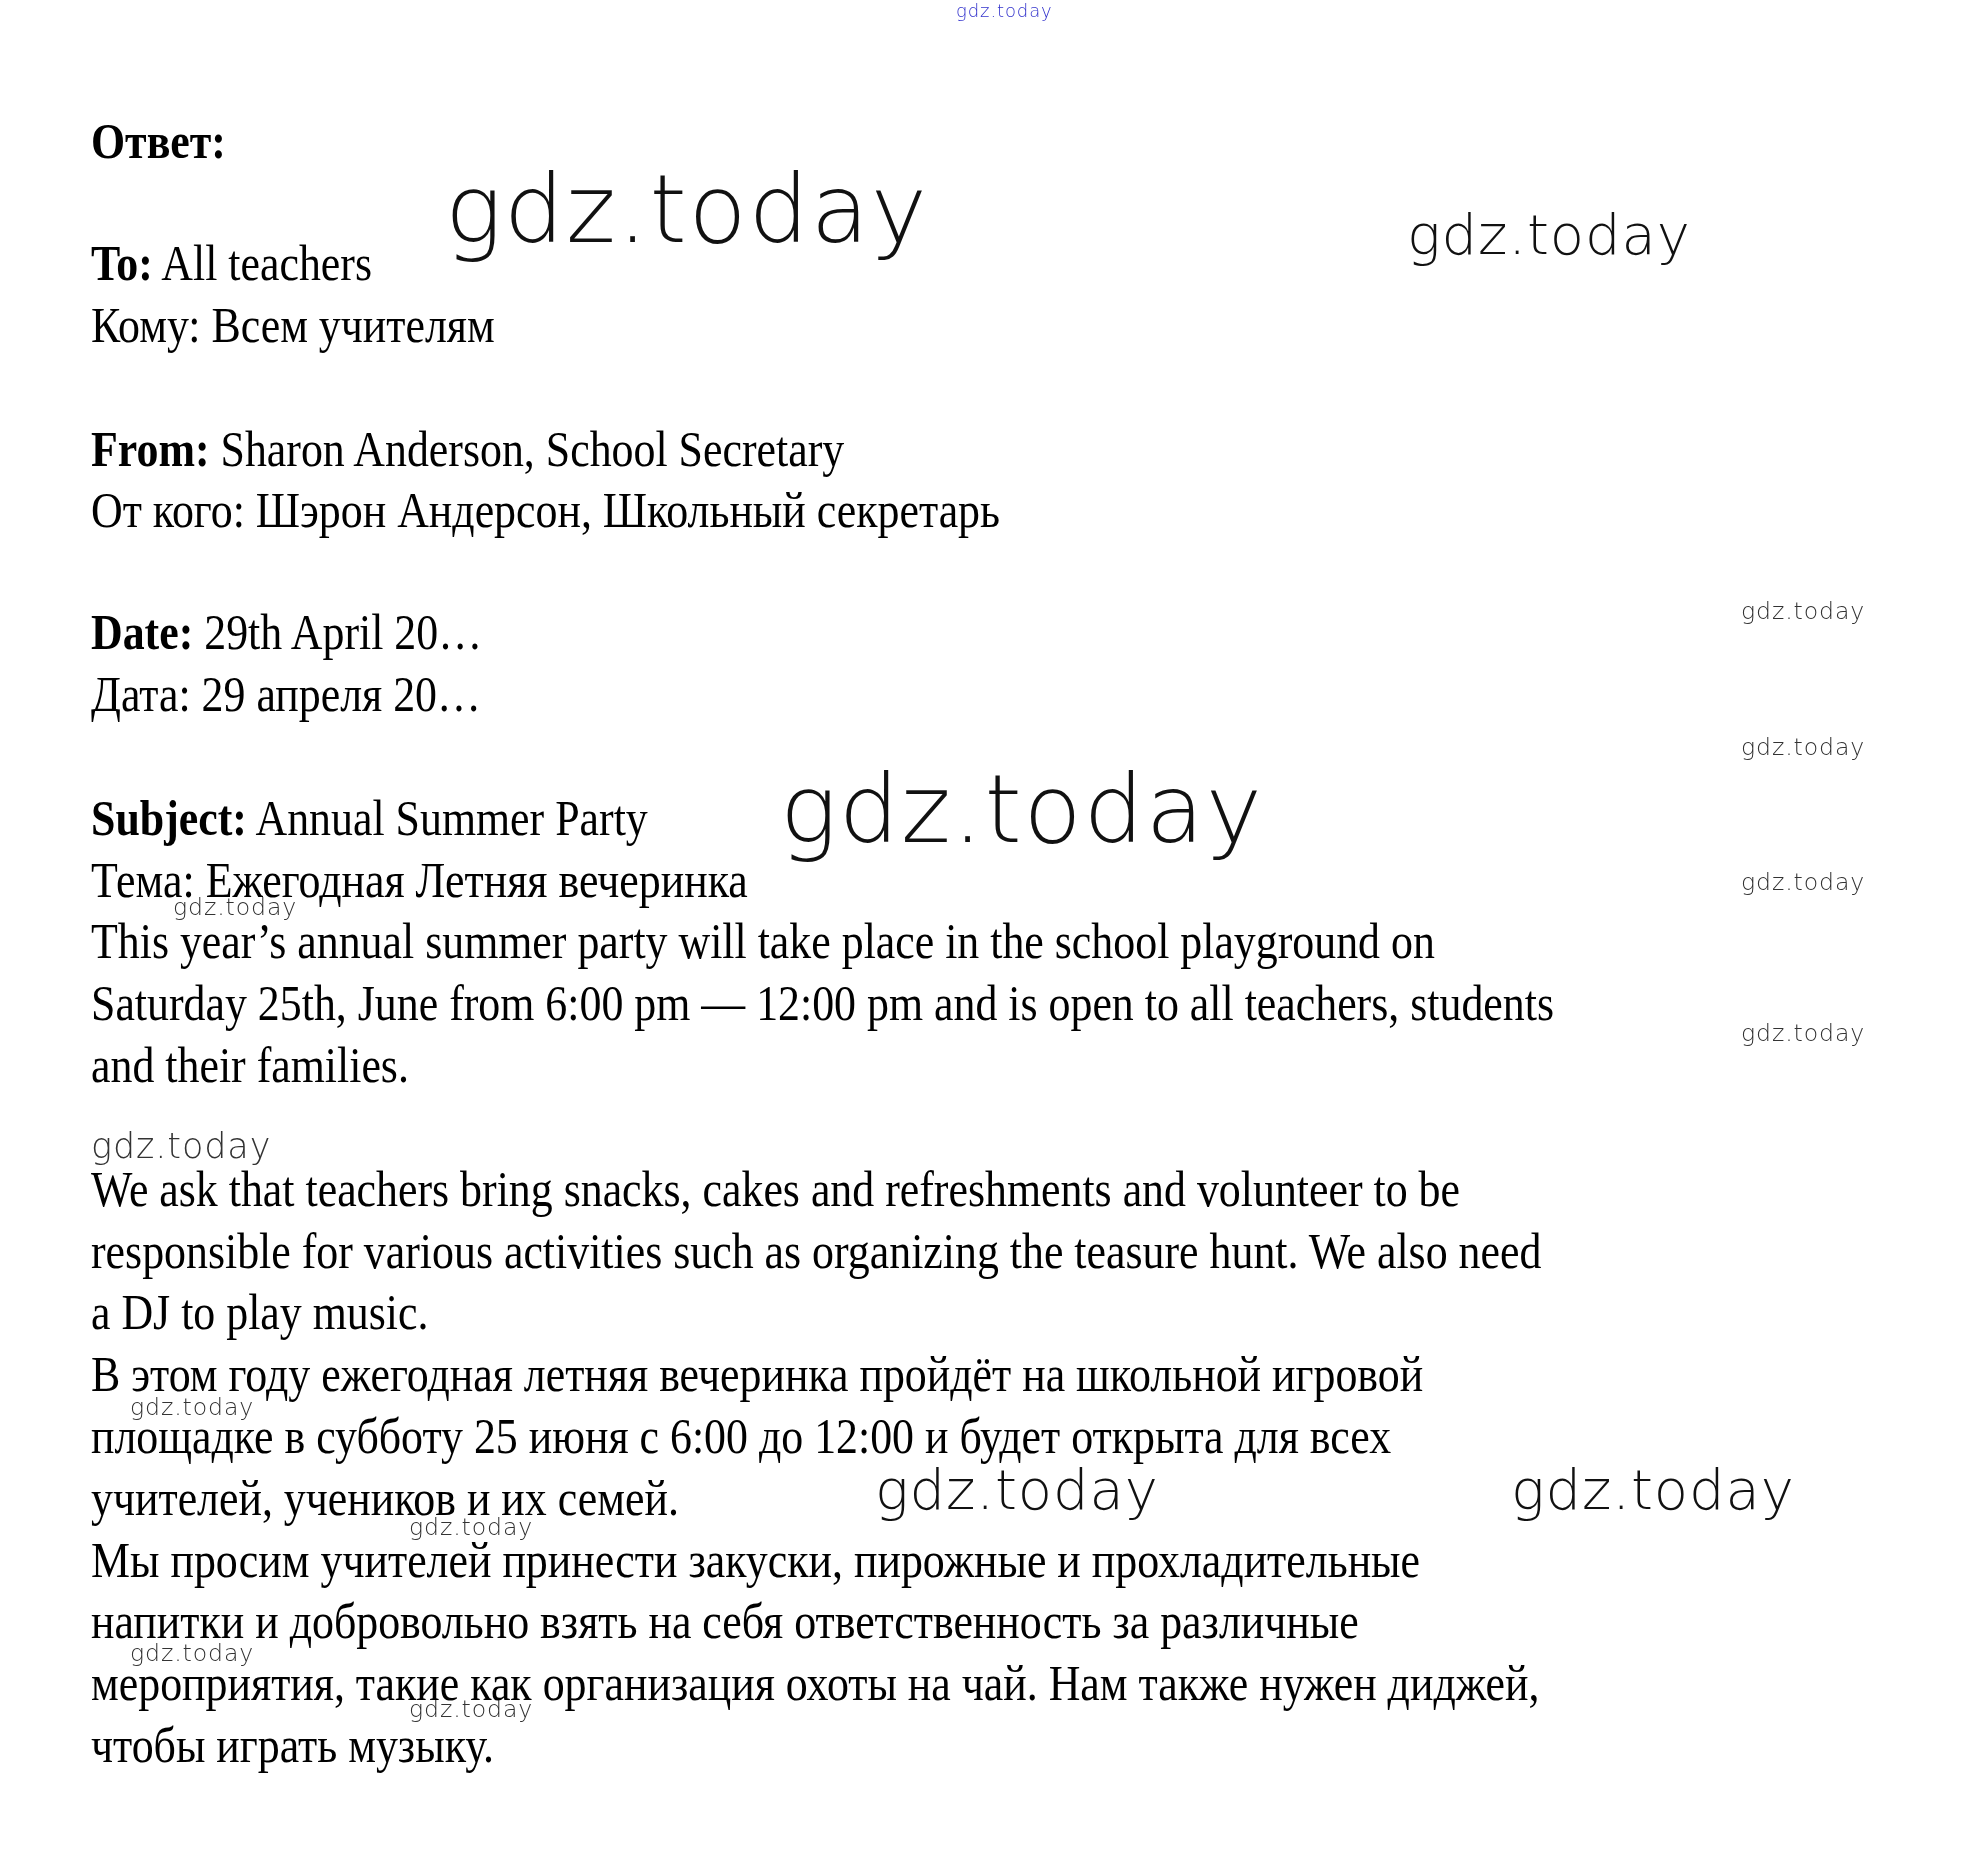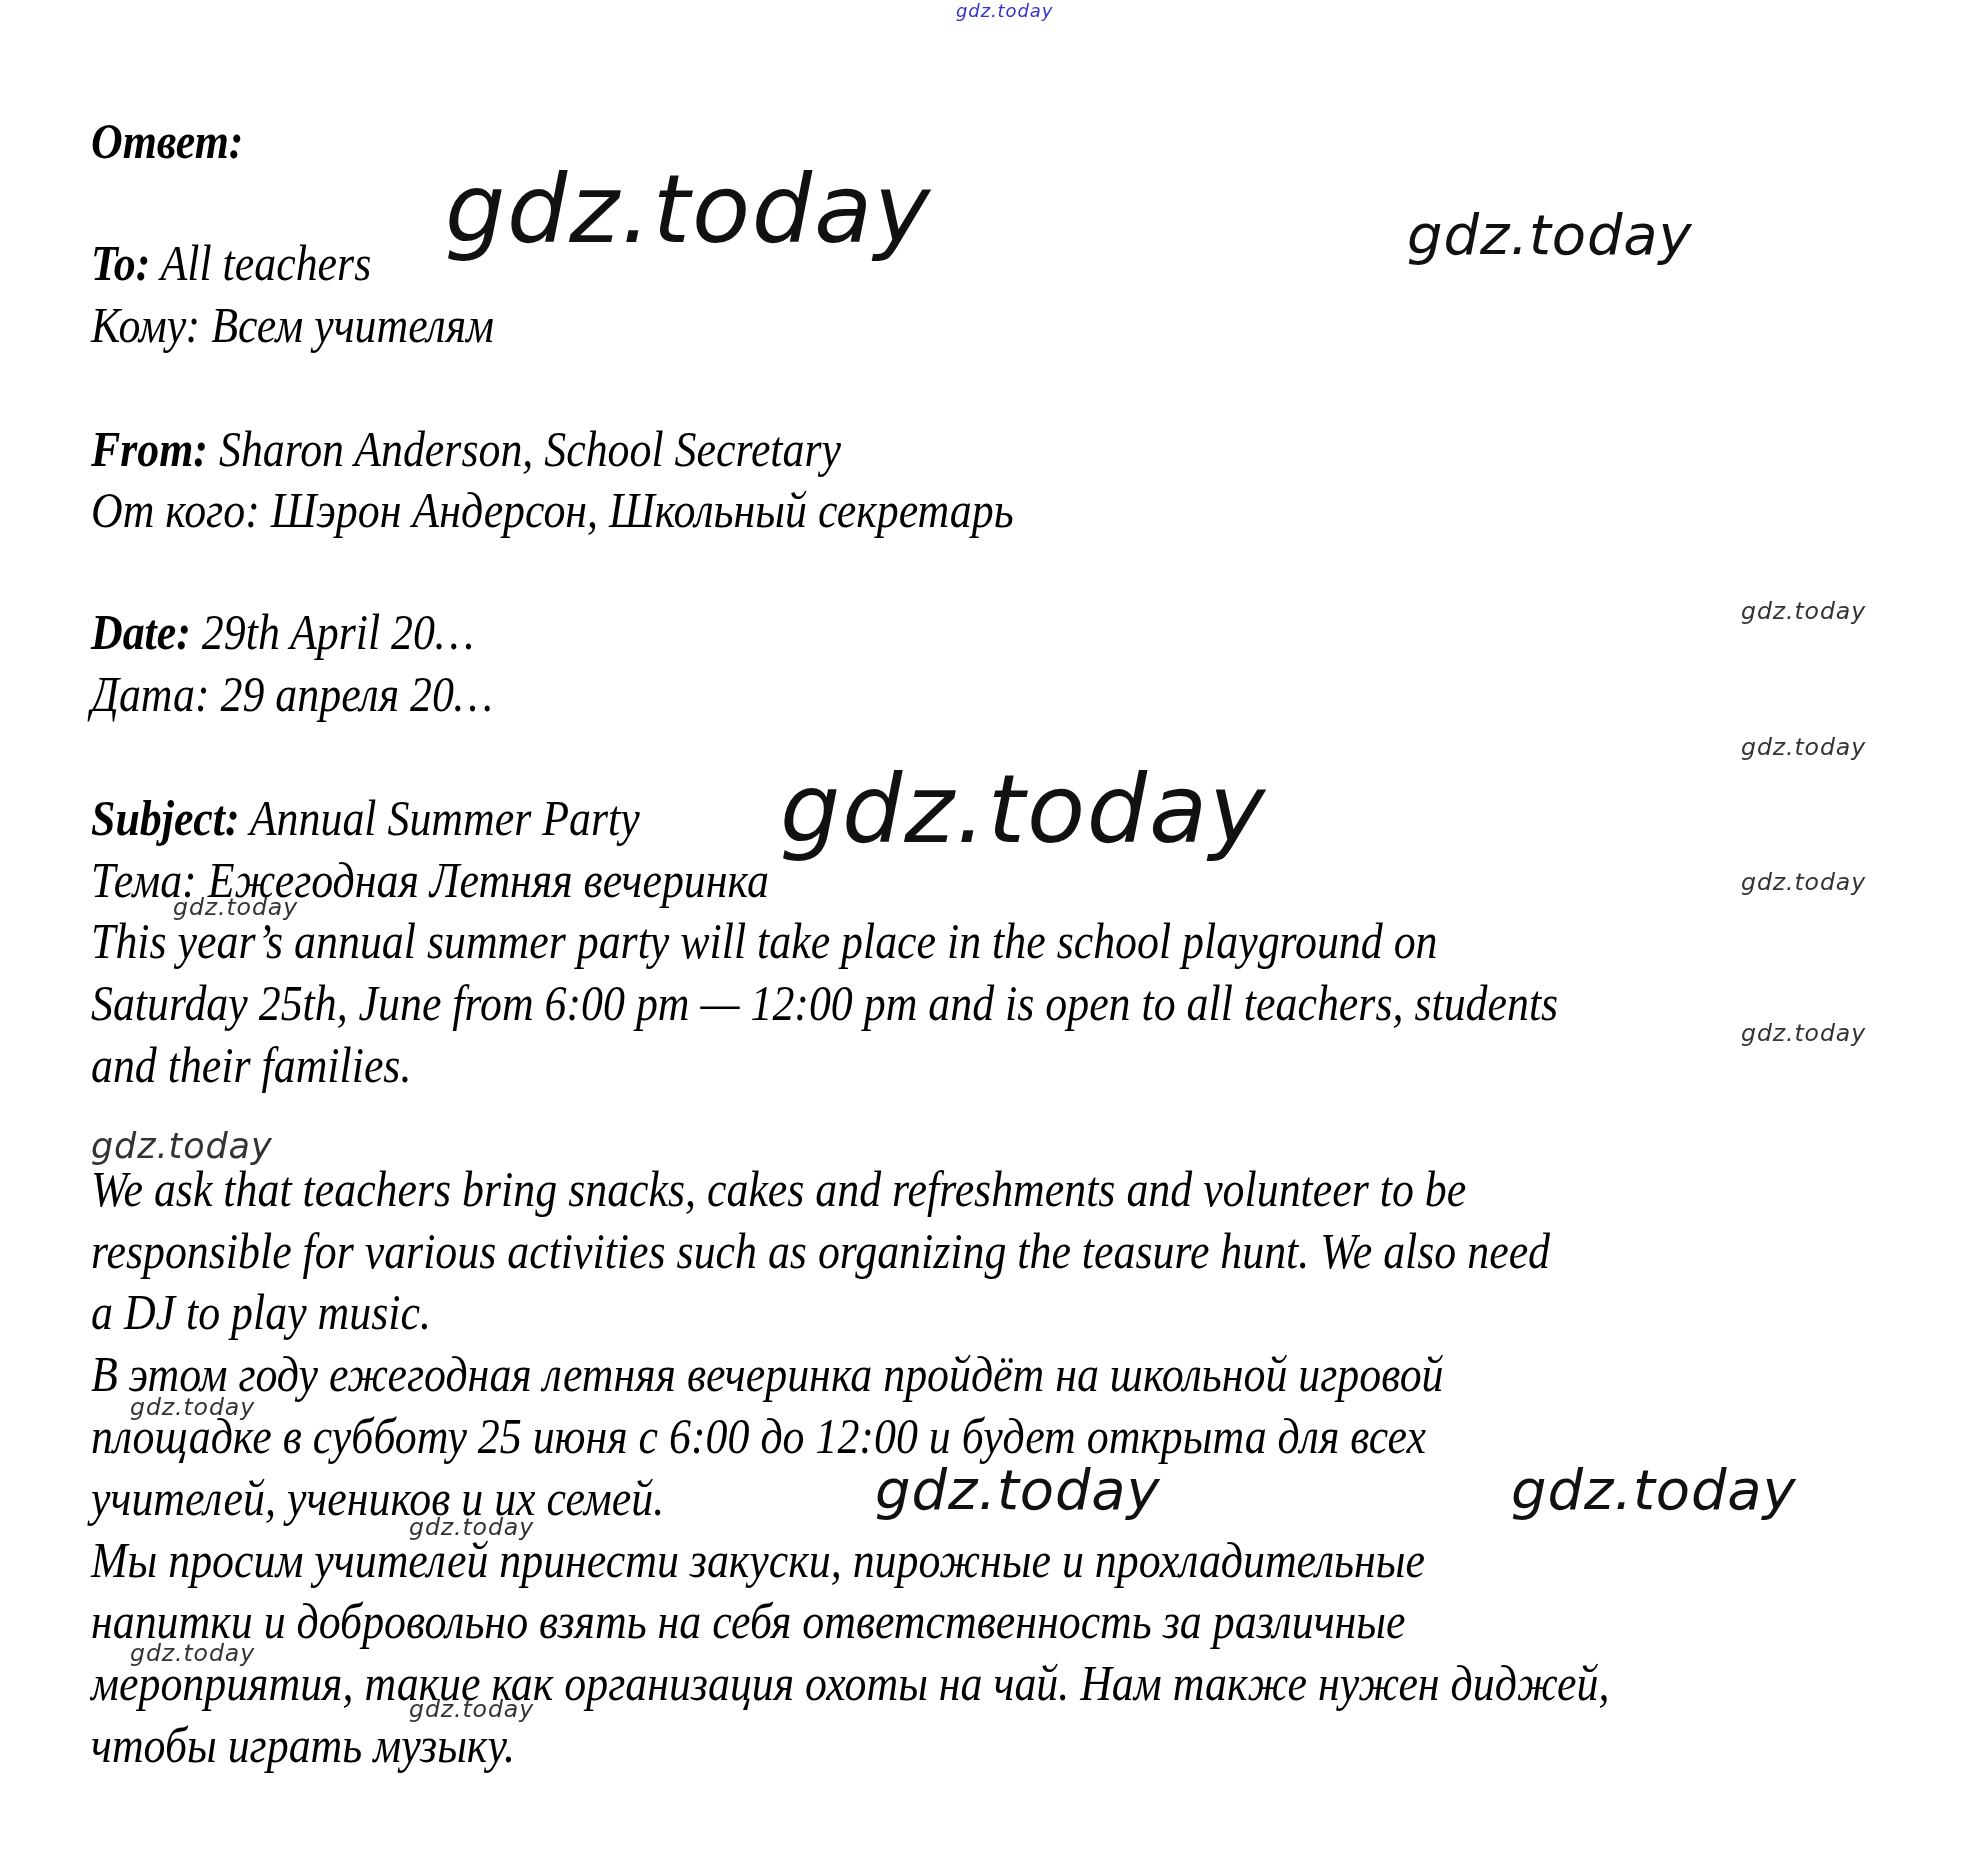--- a/index.html
+++ b/index.html
@@ -1,17 +1,17 @@
 <!DOCTYPE html>
 <html style="font-size:14.5px"><head>
 <meta charset="utf-8">
 <style>
   html, body { margin: 0; padding: 0; background: #ffffff; }
   body { width: 1973px; height: 1869px; position: relative; overflow: hidden; }
-  .page { position: absolute; left: 0; top: 0; width: 1973px; height: 1539px; font-style: italic; }
+  .page { position: absolute; left: 0; top: 0; width: 1973px; height: 1539px; }
   .line {
     position: absolute; left: 91px; white-space: nowrap;
     font-family: "Liberation Serif", "DejaVu Serif", serif;
     font-size: 51px; color: #000; line-height: 1;
     transform: scaleX(0.86); transform-origin: left top;
   }
   .line b { font-weight: bold; }
   .heading { font-weight: bold; }
   .wm {
     position: absolute; white-space: nowrap;

